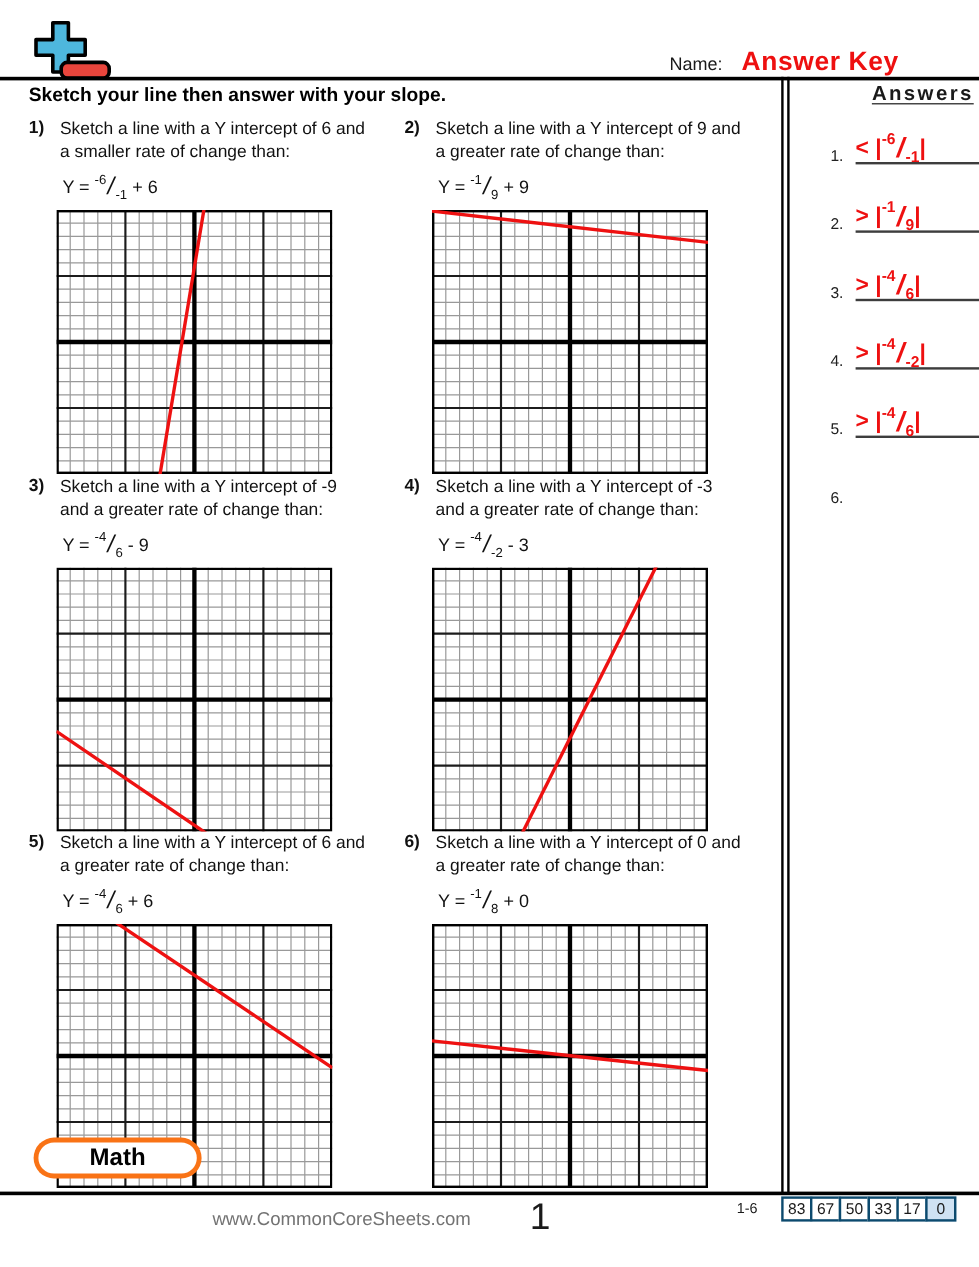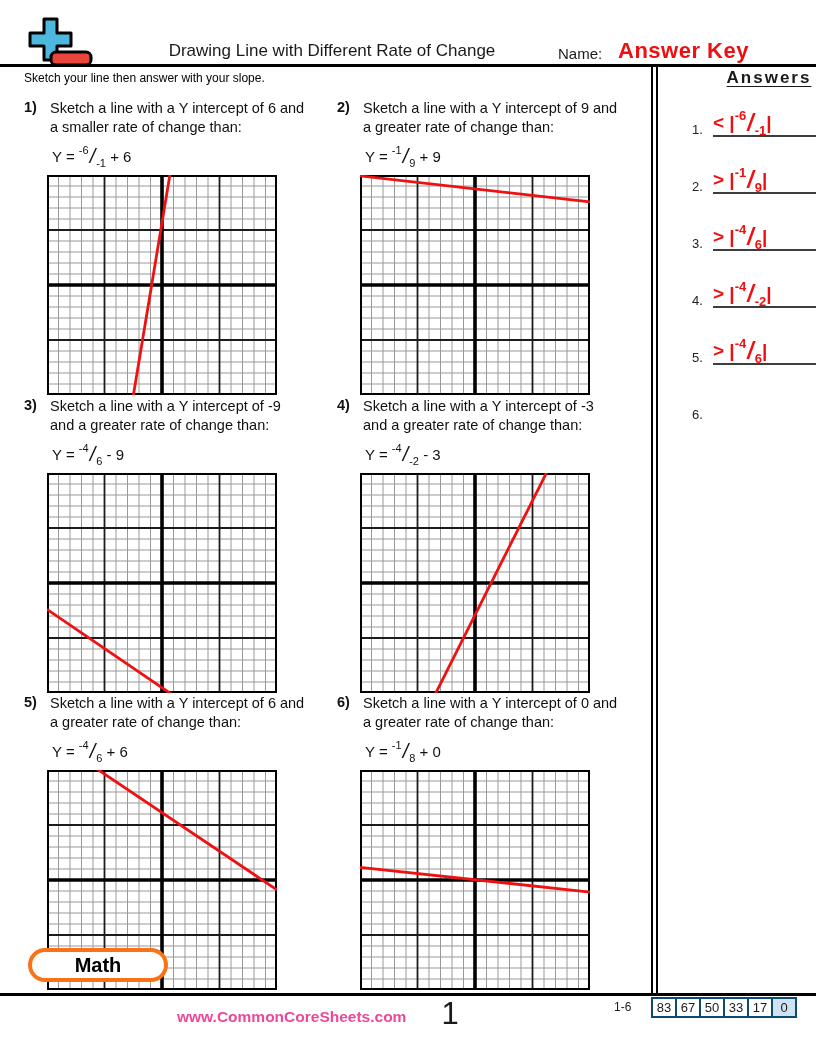--- a/index.html
+++ b/index.html
@@ -8,21 +8,21 @@
   .page { position:relative; width:816px; height:1056px; background:#fff; overflow:hidden; margin:0 auto; }
 
   
   .logo { position:absolute; left:26px; top:16px; width:72px; height:52px; }
   .header-rule { position:absolute; left:0; top:64px; width:816px; height:3px; background:#000; }
   .doc-title { position:absolute; left:132px; top:41px; width:400px; text-align:center;
                font-size:17px; color:#1a1a1a; }
   .name-label { position:absolute; left:558px; top:45px; font-size:15px; color:#1a1a1a; }
   .answer-key { position:absolute; left:618px; top:38px; width:190px; 
                 font-size:22px; font-weight:bold; letter-spacing:.5px; }
-  .instructions { position:absolute; left:24px; top:71px; font-size:12px; font-weight:normal; color:#000; }
+  .instructions { position:absolute; left:24px; top:71px; font-size:16px; font-weight:bold; color:#000; }
 
   
   .separator { position:absolute; left:651px; top:64px; height:930px; width:7px;
                border-left:2px solid #000; border-right:2px solid #000; }
   .answers-panel { position:absolute; left:659px; top:68px; width:154px;margin-left:33px; }
   .answers-title { text-align:center; font-size:17px; font-weight:bold; color:#1a1a1a;
                    text-decoration:underline; text-underline-offset:3px; letter-spacing:2px; margin-bottom:9px; }
   .ans-row { display:flex; align-items:flex-end; height:40px; margin-bottom:17px; }
   .ans-num { width:21px; font-size:13px; color:#222; padding-bottom:0; }
   .ans-blank { flex:1; border-bottom:2px solid #3d3d3d; text-align:left; padding-bottom:0; }
@@ -46,41 +46,40 @@
   .grid-box { margin:5px 0 0 23px; width:230px; height:220px; }
   .grid-box svg { display:block; }
 
   
   .footer-rule { position:absolute; left:0; top:993px; width:816px; height:3px; background:#000; }
   .math-badge { position:absolute; left:28px; top:948px; width:140px; height:34px;
                 background:#f97316; border-radius:17px; }
   .math-badge .inner { position:absolute; left:4px; right:4px; top:4px; bottom:4px; background:#fff;
                 border-radius:13px; display:flex; align-items:center; justify-content:center;
                 font-size:20px; font-weight:bold; color:#000; }
-  .website { position:absolute; left:177px; top:1008px; font-size:15.5px; color:#ec4899;font-weight:bold; }
+  .website { position:absolute; left:177px; top:1008px; font-size:15.5px; color:#737373; }
   .page-number { position:absolute; left:400px; top:996px; width:100px; text-align:center;
                  font-size:31px; color:#1a1a1a; }
   .range-label { position:absolute; left:614px; top:1000px; font-size:12px; color:#1a1a1a; }
   .score-table { position:absolute; left:651px; top:997px; display:flex; }
   .score-cell { width:26px; height:21px; border:2px solid #0c4a6e; margin-left:-2px;
                 display:flex; align-items:center; justify-content:center; font-size:13px; color:#1a1a1a;
                 background:#fff; }
   .score-cell:first-child { margin-left:0; }
 </style>
 </head>
 <body>
 
 <div class="page">
 
   <svg class="logo" viewBox="0 0 72 52">
     <path d="M18 3 h13 v14 h14 v13 h-14 v14 h-13 v-14 h-14 v-13 h14 z" fill="#4eb7dd" stroke="#000" stroke-width="3" stroke-linejoin="round"></path>
     <rect x="25" y="36" width="40" height="13" rx="5" fill="#e9453c" stroke="#000" stroke-width="3"></rect>
   </svg>
   <div class="header-rule"></div>
-  <div class="doc-title">Drawing Line with Different Rate of Change</div>
   <div class="name-label">Name:</div>
   <div class="answer-key" style="color: rgb(238, 16, 16);">Answer Key</div>
   <div class="instructions">Sketch your line then answer with your slope.</div>
 
   <div class="separator"></div>
   <div class="answers-panel">
     <div class="answers-title">Answers</div>
 
     <div class="ans-row">
       <span class="ans-num">1.</span>

